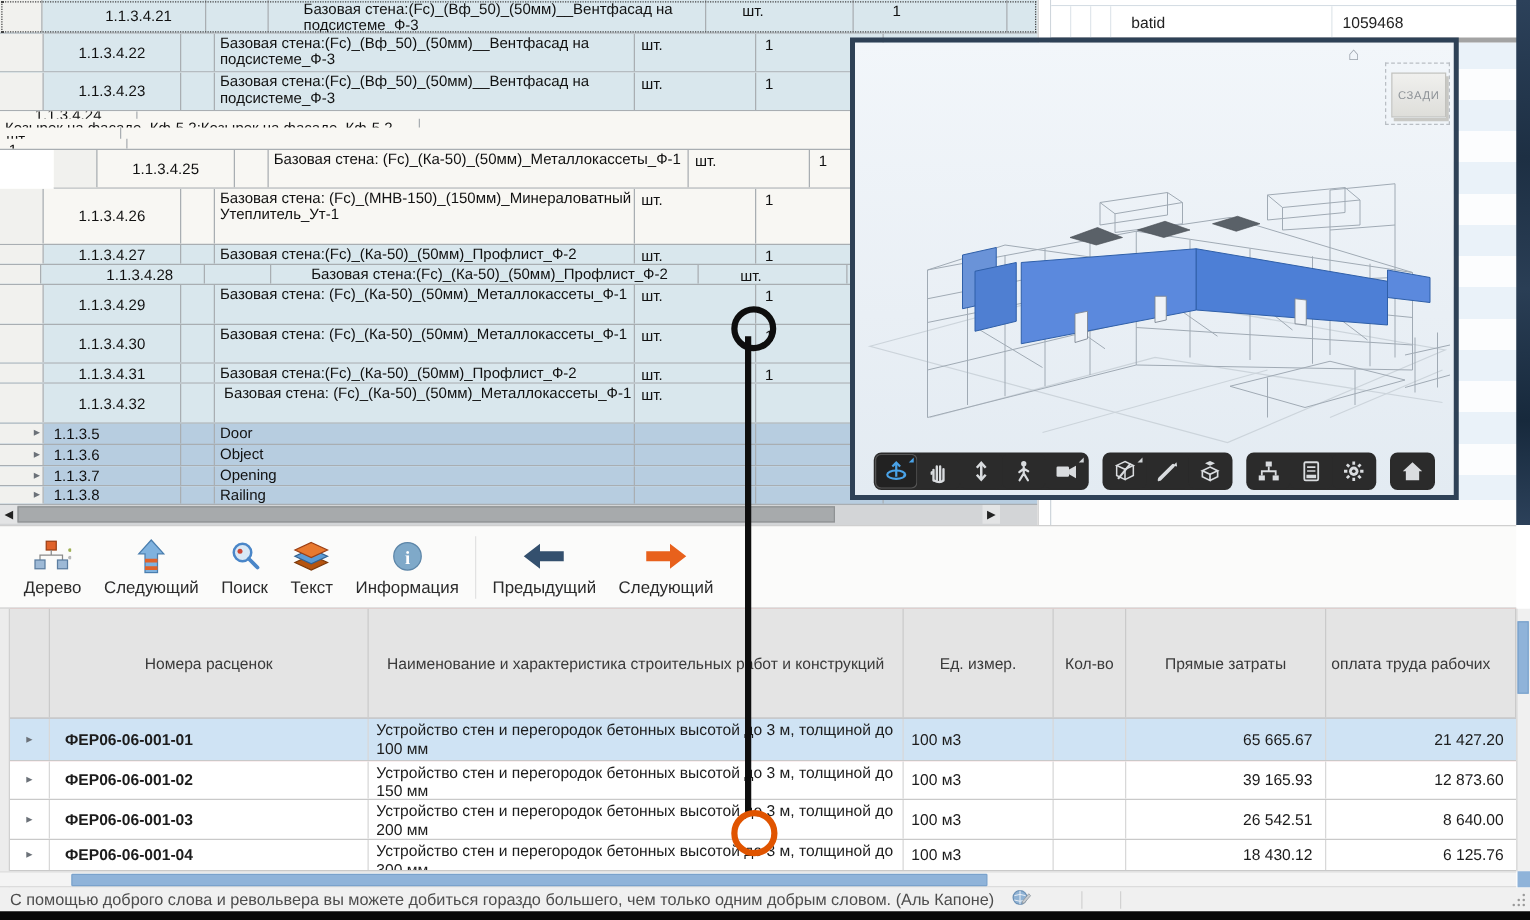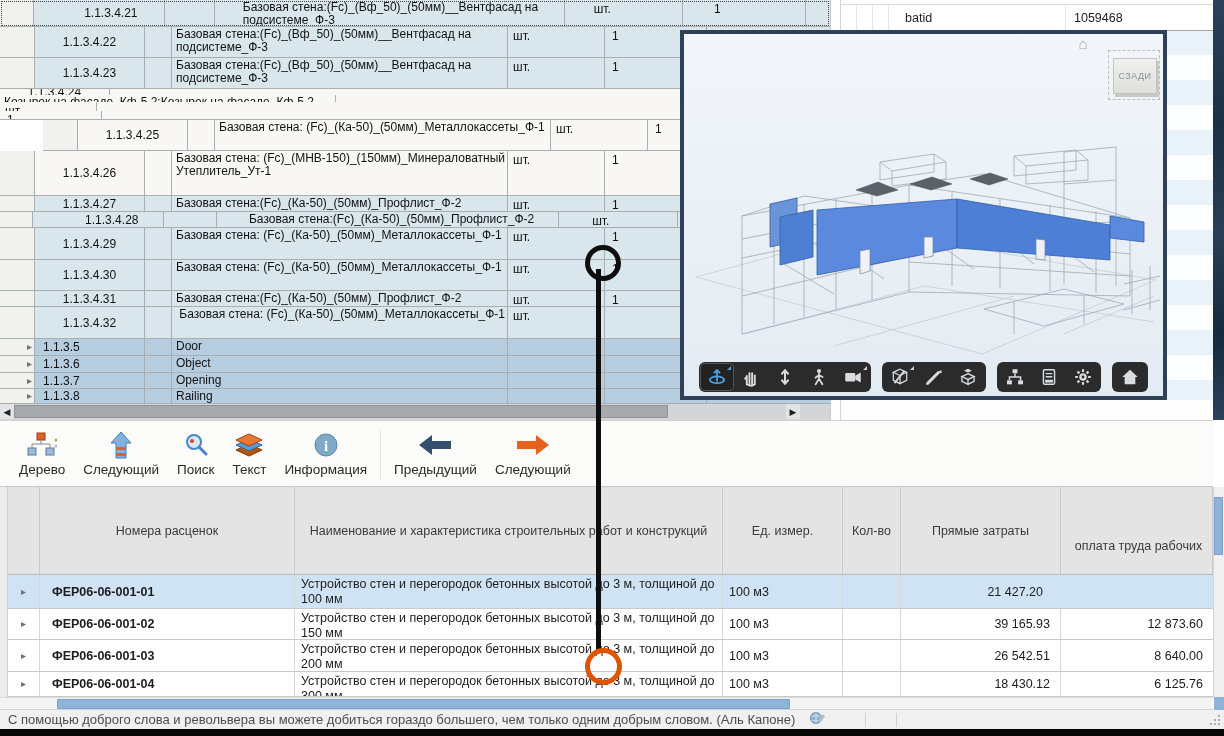--- a/index.html
+++ b/index.html
@@ -29,21 +29,21 @@
   .ths-larr{position:absolute;left:0;top:0;width:14px;height:15px;background:#e3e4e5;color:#222;font-size:9px;display:flex;align-items:center;justify-content:center;}
   .ths-thumb{position:absolute;left:14px;top:1px;width:654px;height:13px;background:#a7aaac;border:1px solid #8f9294;box-sizing:border-box;}
   .ths-rarr{position:absolute;left:786px;top:0;width:14px;height:15px;background:#e3e4e5;color:#222;font-size:9px;display:flex;align-items:center;justify-content:center;}
   .splitter{position:absolute;left:830px;top:0;width:10px;height:420px;background:#ffffff;border-left:1px solid #c9c9c9;}
 
   
   .right-panel{position:absolute;left:840px;top:0;width:373px;height:420px;background:#fdfdfd;border-left:1px solid #cfd6dc;}
   .rp-stripes{position:absolute;left:0;top:30px;right:0;height:370px;
      background:repeating-linear-gradient(180deg,#eaf2f9 0px,#eaf2f9 25px,#fcfdfe 25px,#fcfdfe 50px);}
   .rp-toprow{position:absolute;left:0;top:0;width:100%;height:4px;border-bottom:1px solid #d5dde4;background:#fff;}
-  .rp-row{position:absolute;left:0;top:5px;width:100%;height:25px;background:#fff;border-bottom:1px solid #a3a3a3;display:flex;font-size:12.5px;color:#222;}
+  .rp-row{position:absolute;left:0;top:5px;width:100%;height:25px;background:#fff;border-bottom:4px solid #a3a3a3;display:flex;font-size:12.5px;color:#222;}
   .rp-n{width:15px;border-right:1px solid #e1e7ec;height:100%;}
   .rp-label{width:160px;display:flex;align-items:center;padding-left:16px;border-right:1px solid #e1e7ec;}
   .rp-value{flex:1;display:flex;align-items:center;padding-left:8px;}
   .right-edge{position:absolute;left:1213px;top:0;width:11px;height:420px;background:#24364a;
      background:linear-gradient(180deg,#2c415a 0%,#1d2f43 30%,#2a3e55 55%,#17293c 80%,#2c415a 100%);}
 
   
   .viewer{position:absolute;left:680px;top:30px;width:487px;height:370px;box-sizing:border-box;
           border:4px solid #2e4156;background:linear-gradient(180deg,#f2f6fa 0%,#e9eff5 60%,#e3ebf2 100%);z-index:40;}
   .viewer-inner{position:relative;width:100%;height:100%;overflow:hidden;}
@@ -72,21 +72,21 @@
   .bt-left-margin{position:absolute;left:0;top:487px;width:8px;height:223px;background:#ececec;border-right:1px solid #d0d0d0;box-sizing:border-box;}
   .bottom-table{position:absolute;left:8px;top:487px;width:1205px;height:148px;font-size:12.5px;color:#1c1c1c;background:#fca5a5;}
   .bt-header{display:flex;height:88px;background:#e4e4e4;color:#3a3a3a;box-sizing:border-box;border-bottom:1px solid #b9b9b9;}
   .bt-header .hcell{box-sizing:border-box;border-right:1px solid #cacaca;display:flex;align-items:center;justify-content:center;text-align:center;line-height:16px;padding:0 8px;}
   .bh-exp{width:32px;}
   .bh-code{width:255px;}
   .bh-desc{width:428px;}
   .bh-unit{width:120px;}
   .bh-qty{width:58px;}
   .bh-direct{width:160px;}
-  .bh-labor{width:152px;flex-direction:column;padding:0 !important;align-items:flex-start;}
+  .bh-labor{width:152px;flex-direction:row;padding:0 !important;align-items:flex-start;}
   .bh-labor .top{height:29px;border-bottom:1px solid #cacaca;}
   .bh-labor .bot{flex:1;display:flex;align-items:center;padding-left:4px;text-align:left;}
   .brow{display:flex;box-sizing:border-box;border-bottom:1px solid #c9c9c9;background:#fff;overflow:hidden;}
   .brow .cell{box-sizing:border-box;border-right:1px solid #d8d8d8;overflow:hidden;}
   .brow.sel{background:#cfe3f4;}
   .bc-exp{width:32px;display:flex;align-items:center;justify-content:center;}
   .bc-code{width:255px;display:flex;align-items:center;padding-left:12px;font-weight:bold;}
   .bc-desc{width:428px;padding:2px 4px 0 6px;line-height:15px;}
   .bc-unit{width:120px;display:flex;align-items:center;padding-left:6px;}
   .bc-qty{width:58px;}
@@ -547,20 +547,21 @@
     </div>
     <div id="bottomRows">
         <div class="brow sel" style="height: 34px;">
           <div class="cell bc-exp">
             <span class="exp-arrow">▸</span>
           </div>
           <div class="cell bc-code">ФЕР06-06-001-01</div>
           <div class="cell bc-desc">Устройство стен и перегородок бетонных высотой до 3 м, толщиной до 100 мм</div>
           <div class="cell bc-unit">100 м3</div>
           <div class="cell bc-qty"></div>
+          <div class="cell bc-direct">65 665.67</div>
           <div class="cell bc-labor">21 427.20</div>
         </div>
         <div class="brow" style="height: 31px;">
           <div class="cell bc-exp">
             <span class="exp-arrow">▸</span>
           </div>
           <div class="cell bc-code">ФЕР06-06-001-02</div>
           <div class="cell bc-desc">Устройство стен и перегородок бетонных высотой до 3 м, толщиной до 150 мм</div>
           <div class="cell bc-unit">100 м3</div>
           <div class="cell bc-qty"></div>

